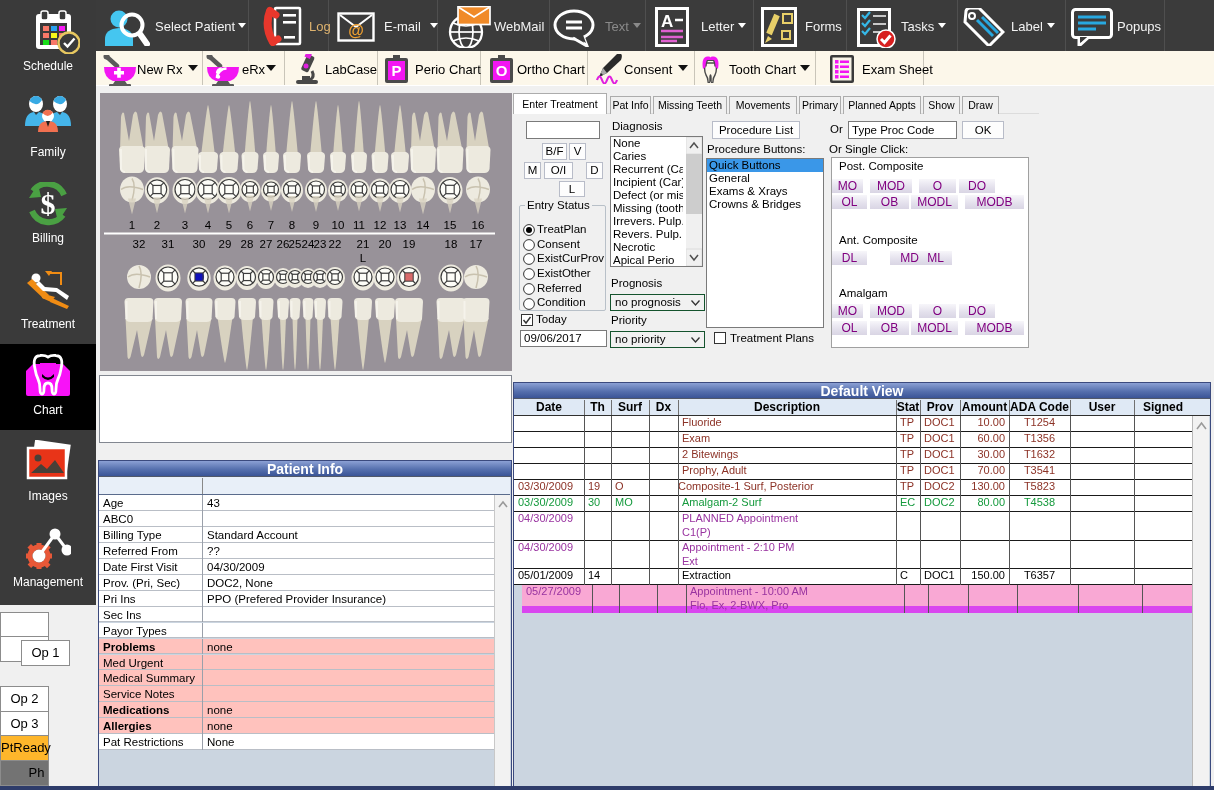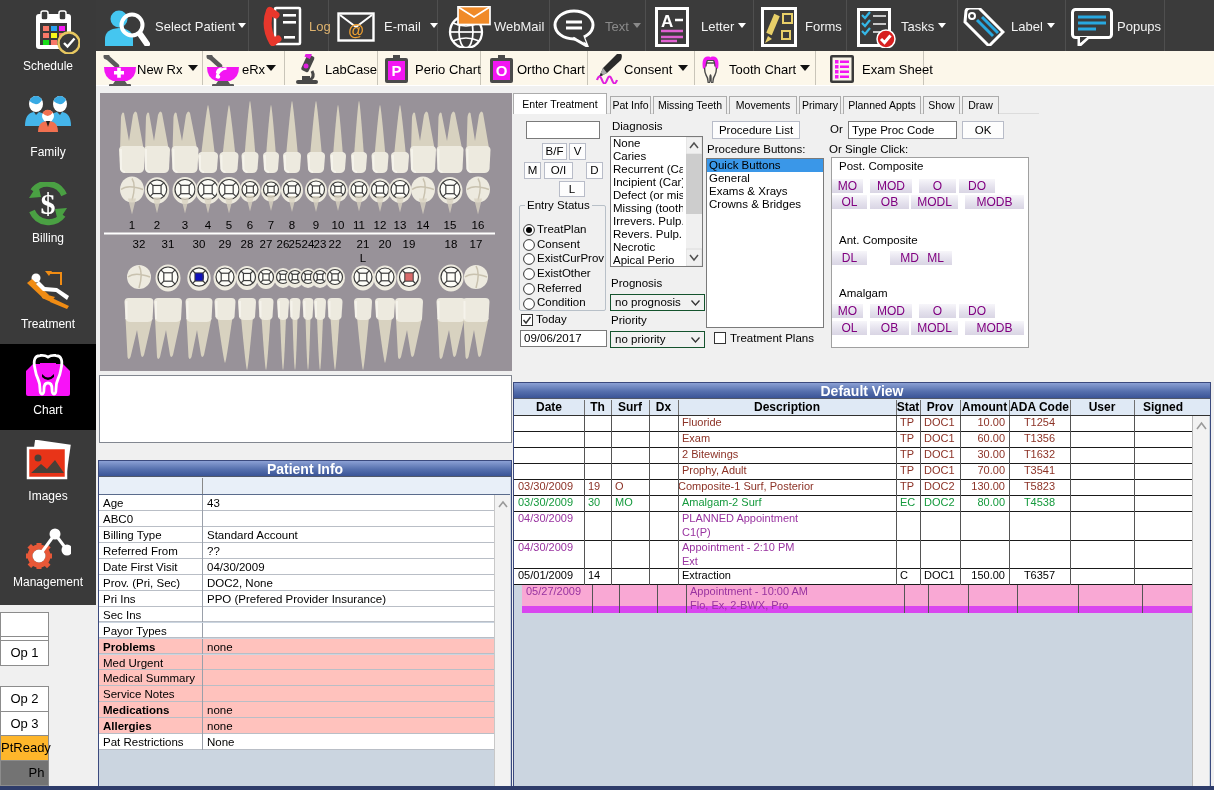--- a/index.html
+++ b/index.html
@@ -314,21 +314,21 @@
 <line x1="14" y1="30" x2="30" y2="8" stroke="#fff" stroke-width="3"></line>
 <line x1="30" y1="8" x2="42" y2="24" stroke="#fff" stroke-width="3"></line>
 <circle cx="30" cy="8" r="5.5" fill="#fff"></circle>
 <circle cx="14" cy="30" r="6.5" fill="#fff"></circle>
 <circle cx="42" cy="24" r="5.5" fill="#fff"></circle>
 </svg>
 <div class="lbl">Management</div>
   </div>
 <div class="cellbtn" style="top:612px;height:26px;"></div>
 <div class="cellbtn" style="top:636px;height:26px;"></div>
-<div class="cellbtn" style="top:640px;height:26px;">Op 1</div>
+<div class="cellbtn" style="top:640px;height:26px;margin-left:21px;">Op 1</div>
 <div class="cellbtn" style="top:686px;height:26px;">Op 2</div>
 <div class="cellbtn" style="top:711px;height:26px;">Op 3</div>
 <div class="cellbtn" style="top:735px;height:26px;background:#feb62b;">PtReady</div>
 <div class="cellbtn" style="top:760px;height:26px;background:#737373;padding-left:24px;">Ph Asst</div>
 <svg class="abs" style="left:100px;top:93px" width="412" height="278" viewBox="0 0 412 278">
 <rect width="412" height="278" fill="#989299"></rect>
 <path d="M20.0 58 L21.0 24 Q22.0 18 24.0 20 L29 48 L33 22 Q35 16 37 20 L44.0 58 Z" fill="#d8d2c0"></path>
 <path d="M19.0 57 Q19.0 54 22.0 53 L42.0 53 Q45.0 54 45.0 57 L44.0 76 Q43.0 80 39.0 80 L25.0 80 Q21.0 80 20.0 76 Z" fill="#edeadf"></path>
 <path d="M21.0 56 L21.0 76 Q22.0 79 25.0 79" fill="none" stroke="#f8f6ef" stroke-width="2" opacity="0.7"></path>
 <path d="M45.0 58 L46.0 24 Q47.0 18 49.0 20 L54 48 L58 22 Q60 16 62 20 L69.0 58 Z" fill="#d8d2c0"></path>

